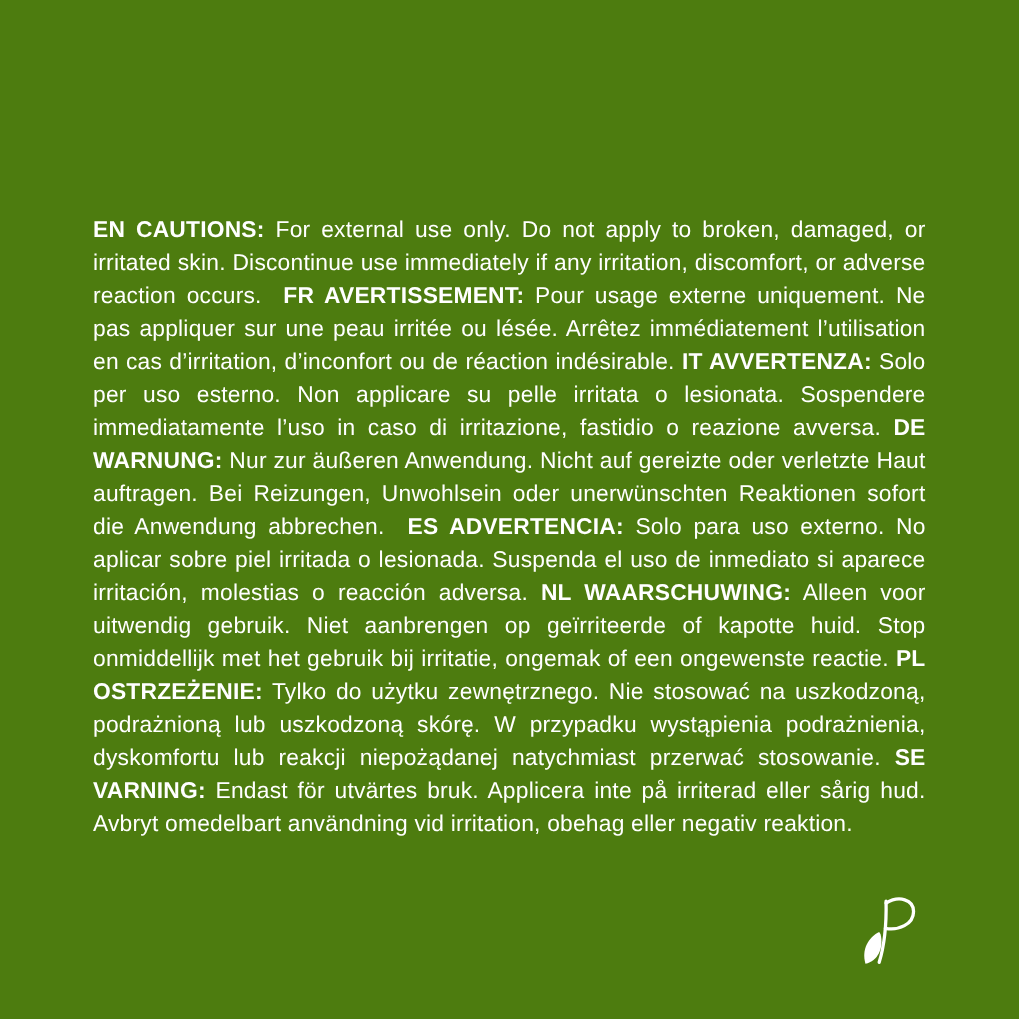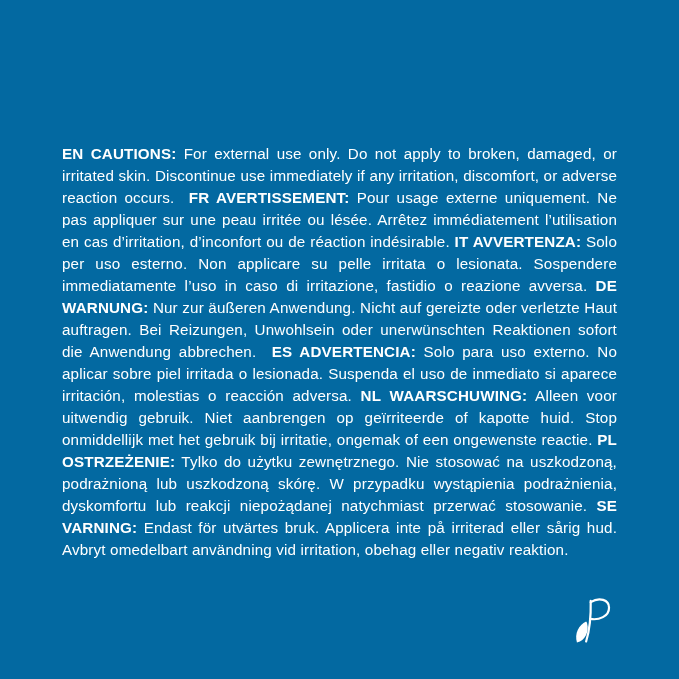--- a/index.html
+++ b/index.html
@@ -43,21 +43,21 @@
   }
   .brand-logo svg {
     display: block;
     width: 100%;
     height: 100%;
   }
 </style>
 </head>
 <body>
 
-<div class="canvas" style="background: #0369a1; color: rgb(255, 255, 255);">
+<div class="canvas" style="background: #4d7c0f; color: rgb(255, 255, 255);">
 
   <p class="caution-text"><span class="seg-label">EN CAUTIONS:</span>
     <span class="seg-text">For external use only. Do not apply to broken, damaged, or irritated skin. Discontinue use immediately if any irritation, discomfort, or adverse reaction occurs.&nbsp;</span>
     <span class="seg-label">FR AVERTISSEMENT:</span>
     <span class="seg-text">Pour usage externe uniquement. Ne pas appliquer sur une peau irritée ou lésée. Arrêtez immédiatement l’utilisation en cas d’irritation, d’inconfort ou de réaction indésirable.</span>
     <span class="seg-label">IT AVVERTENZA:</span>
     <span class="seg-text">Solo per uso esterno. Non applicare su pelle irritata o lesionata. Sospendere immediatamente l’uso in caso di irritazione, fastidio o reazione avversa.</span>
     <span class="seg-label">DE WARNUNG:</span>
     <span class="seg-text">Nur zur äußeren Anwendung. Nicht auf gereizte oder verletzte Haut auftragen. Bei Reizungen, Unwohlsein oder unerwünschten Reaktionen sofort die Anwendung abbrechen.&nbsp;</span>
     <span class="seg-label">ES ADVERTENCIA:</span>

